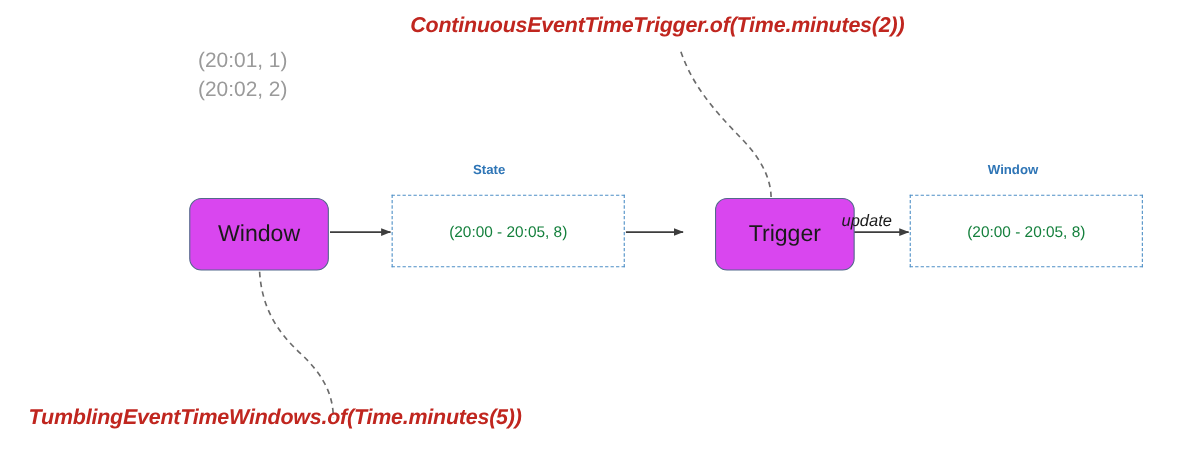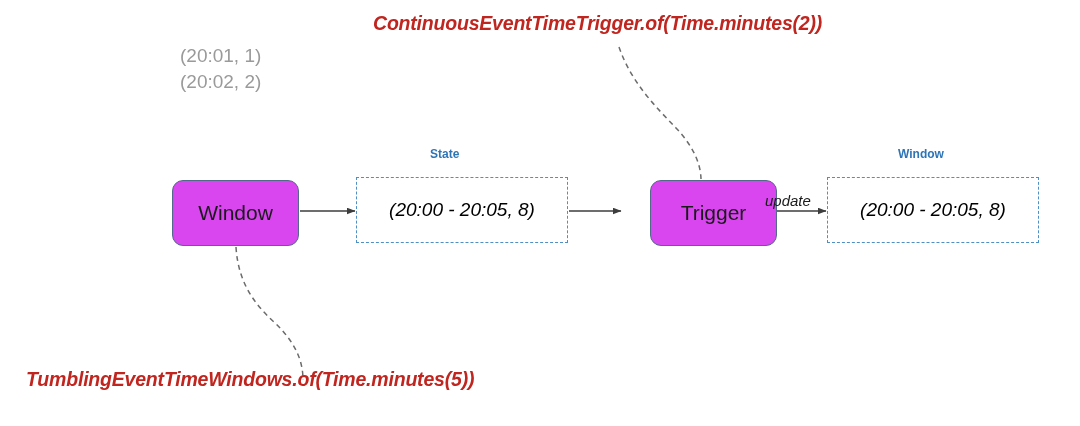--- a/index.html
+++ b/index.html
@@ -70,25 +70,24 @@
   #box-trigger { left: 650px; top: 180px; width: 127px; height: 66px; }
 
   
   .data-box {
     position: absolute;
     background: #ffffff;
     border: 1.7px dashed #4E8FC6;
     display: flex;
     align-items: center;
     justify-content: center;
-    color: #000000;
-    font-size: 19px;
+    color: #15803d;
+    font-size: 14px;
     box-sizing: border-box;
     white-space: nowrap;
-    font-style: italic;
   }
   #box-state  { left: 356px; top: 177px; width: 212px; height: 66px; }
   #box-result { left: 827px; top: 177px; width: 212px; height: 66px; }
 
   
   .caption-blue {
     position: absolute;
     color: #2E75B6;
     font-size: 12px;
     font-weight: bold;

